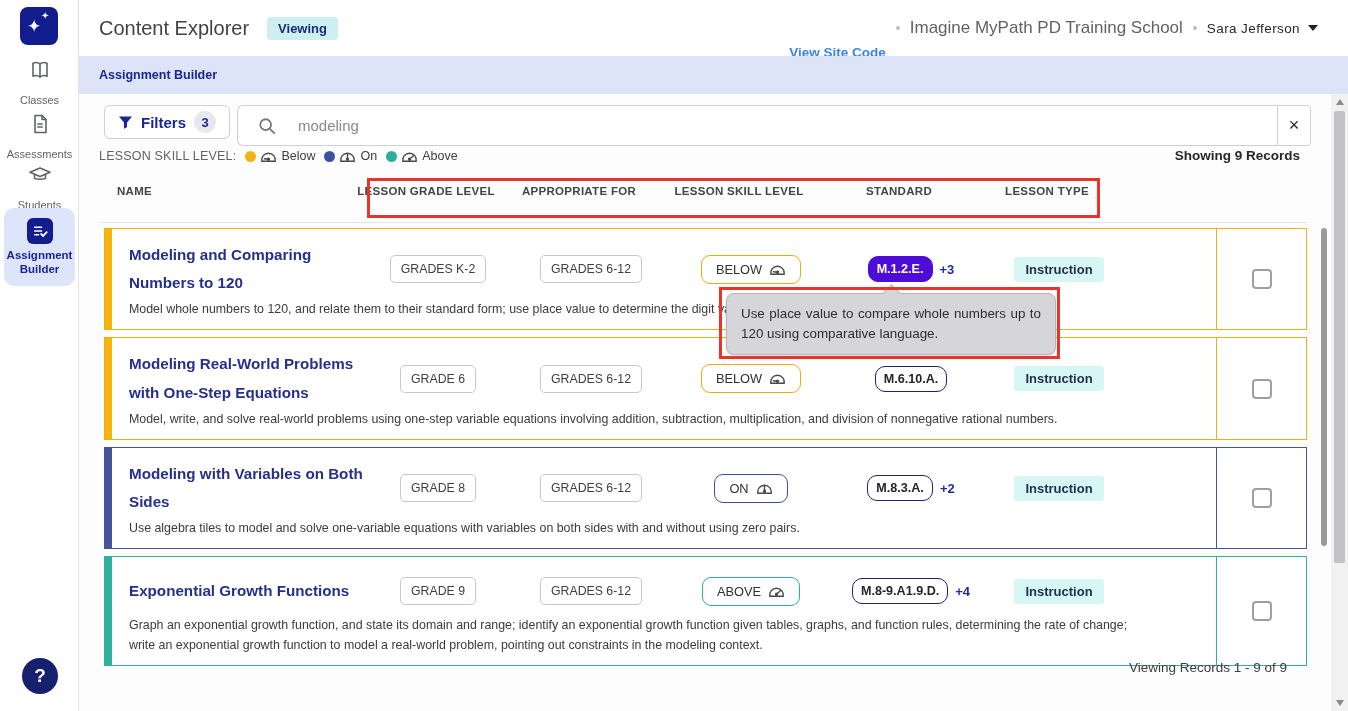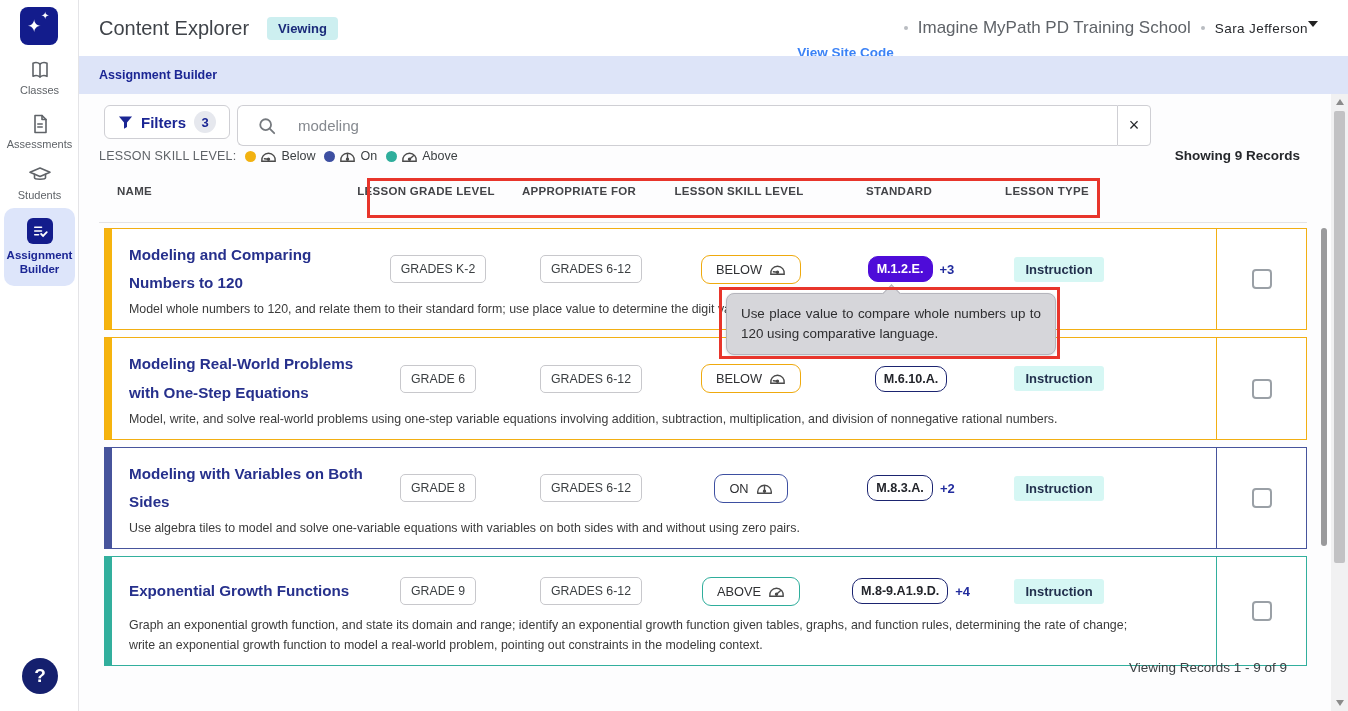--- a/index.html
+++ b/index.html
@@ -4,52 +4,52 @@
 <style>
   * { margin:0; padding:0; box-sizing:border-box; }
   html,body { width:1348px; height:711px; overflow:hidden; font-family:"Liberation Sans", sans-serif; background:#fff; }
   body { position:relative; }
 
   
   .sidebar { position:absolute; left:0; top:0; width:79px; height:711px; background:#fff; border-right:1px solid #e4e4e7; z-index:5; }
   .logo { position:absolute; left:20px; top:7px; width:38px; height:38px; background:#131c8c; border-radius:8px; cursor:pointer; }
   .logo .star-big { position:absolute; left:7px; top:9px; color:#fff; font-size:17px; }
   .logo .star-small { position:absolute; left:21px; top:3px; color:#fff; font-size:10px; }
-  .nav-item { position:absolute; left:0; width:79px; display:flex; flex-direction:column; align-items:center; gap:2px; cursor:pointer; }
+  .nav-item { position:absolute; left:0; width:79px; display:flex; flex-direction:column; align-items:center; gap:12px; cursor:pointer; }
   .nav-item .lbl { font-size:11px; color:#5f6368; }
   .nav-item svg { stroke:#5f6368; fill:none; stroke-width:1.6; stroke-linecap:round; stroke-linejoin:round; }
   .nav-active { position:absolute; left:4px; top:208px; width:71px; padding:10px 2px 9px; background:#dde5fa; border-radius:10px; display:flex; flex-direction:column; align-items:center; gap:4px; cursor:pointer; }
   .nav-active .ab-icon { width:26px; height:26px; background:#131c8c; border-radius:6px; display:flex; align-items:center; justify-content:center; }
   .nav-active .lbl { font-size:11.5px; font-weight:bold; color:#1b2694; text-align:center; line-height:1.25; }
   .help-btn { position:absolute; left:22px; top:658px; width:36px; height:36px; background:#15206e; border-radius:50%; color:#fff; font-size:19px; font-weight:bold; display:flex; align-items:center; justify-content:center; cursor:pointer; }
 
   
   .topbar { position:absolute; left:79px; top:0; right:0; height:56px; background:#fff; display:flex; align-items:center; }
   .page-title { margin-left:20px; font-size:20px; color:#3f4349; }
   .lesson-badge { margin-left:18px; background:#cdeff0; color:#1a2b7a; font-weight:bold; font-size:13px; padding:4px 11px; border-radius:4px; }
   .topbar-right { position:absolute; right:30px; top:0; height:56px; display:flex; align-items:center; gap:10px; }
   .site-code-link { color:#3b82f6; font-weight:bold; font-size:13.5px; cursor:pointer;margin-top:48px; }
   .dot-sep { width:4px; height:4px; background:#b9bcc1; border-radius:50%; }
   .school-name { color:#5f6368; font-size:17px; }
-  .user-menu { display:flex; align-items:flex-start; cursor:pointer; }
+  .user-menu { display:flex; align-items:center; gap:8px; cursor:pointer; }
   .user-name { color:#26282c; font-size:13.5px; letter-spacing:0.4px; }
   .caret-down { width:0; height:0; border-left:5px solid transparent; border-right:5px solid transparent; border-top:6px solid #222; }
 
   
   .tabbar { position:absolute; left:79px; top:56px; right:0; height:38px; background:#dde4f8; display:flex; align-items:center; }
   .tab-label { margin-left:20px; font-size:12.5px; font-weight:bold; color:#1b2694; cursor:pointer; }
 
   
   .content-bg { position:absolute; left:79px; top:94px; right:0; bottom:0; background:#fdfdfe; }
 
   
   .filters-btn { position:absolute; left:104px; top:105px; height:34px; background:#fff; border:1px solid #cfcfd4; border-radius:6px; display:flex; align-items:center; gap:8px; padding:0 13px; cursor:pointer; z-index:2; }
   .filters-label { color:#1b2694; font-weight:bold; font-size:15px; }
   .filters-count { width:22px; height:22px; background:#e6e8ee; border-radius:50%; color:#1b2694; font-weight:bold; font-size:13px; display:flex; align-items:center; justify-content:center; }
-  .search-wrap { position:absolute; left:237px; top:105px; width:914px; height:41px; display:flex; z-index:2; }
+  .search-wrap { position:absolute; left:237px; top:105px; width:1074px; height:41px; display:flex; z-index:2; }
   .search-box { flex:1; display:flex; align-items:center; background:#fff; border:1px solid #cfcfd4; border-right:none; border-radius:6px 0 0 6px; padding-left:20px; gap:22px; }
   .search-input { border:none; outline:none; flex:1; font-size:15px; color:#85898f; font-family:"Liberation Sans", sans-serif; background:transparent; }
   .clear-btn { width:34px; background:#fff; border:1px solid #cfcfd4; border-radius:0 4px 4px 0; font-size:18px; color:#26282c; display:flex; align-items:center; justify-content:center; cursor:pointer; }
 
   
   .legend { position:absolute; left:99px; top:149px; display:flex; align-items:center; gap:9px; z-index:2; }
   .legend-title { font-size:12.5px; color:#5f6368; letter-spacing:0.2px; }
   .legend-item { display:flex; align-items:center; gap:4px; }
   .legend-dot { width:11px; height:11px; border-radius:50%; }
   .dot-yellow { background:#f2b211; } .dot-navy { background:#3d4fa1; } .dot-teal { background:#2fae9c; }

